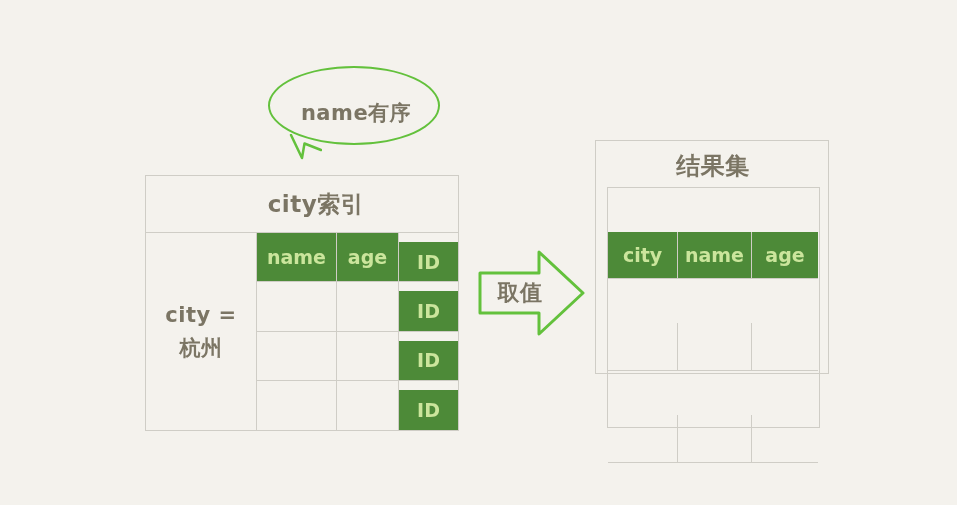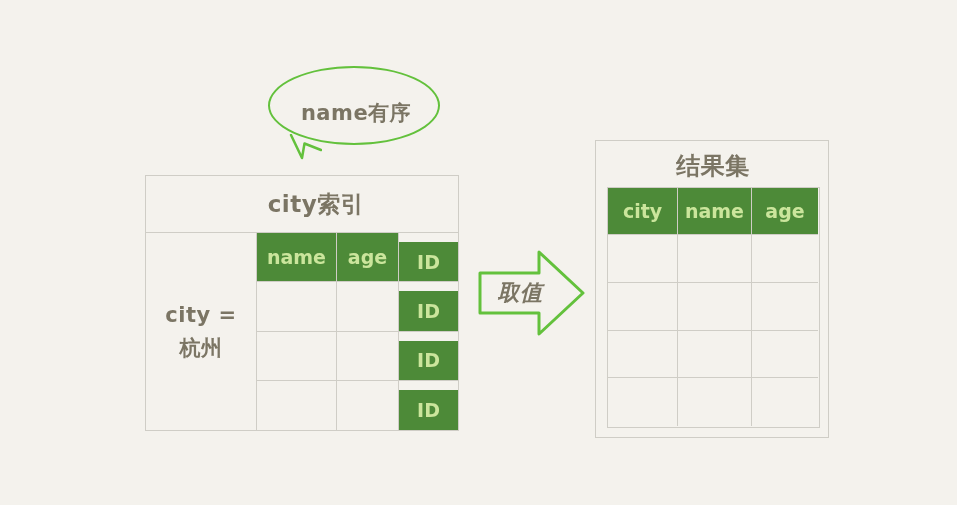--- a/index.html
+++ b/index.html
@@ -159,30 +159,29 @@
     left: 477px;
     top: 248px;
     width: 92px;
     height: 90px;
     display: flex;
     align-items: center;
     justify-content: center;
     font-size: 22px;
     padding-right: 6px;
     box-sizing: border-box;
-    font-style: italic;
   }
 
   
   #right-outer {
     position: absolute;
     left: 595px;
     top: 140px;
     width: 234px;
-    height: 298px;
+    height: 234px;
     border: 1.5px solid #cfcdc6;
     box-sizing: border-box;
     background: #f4f2ed;
   }
   #right-title {
     position: absolute;
     left: 0;
     top: 4px;
     width: 234px;
     height: 42px;
@@ -198,20 +197,21 @@
     width: 213px;
     height: 241px;
     border: 1.5px solid #cfcdc6;
     box-sizing: border-box;
   }
   .rt-row {
     display: flex;
     width: 100%;
     height: 47.8px;
     box-sizing: border-box;
+    margin-top: 44px;
   }
   .rt-row.header { height: 47px; }
   .rt-cell {
     box-sizing: border-box;
     border-right: 1.5px solid #cfcdc6;
     border-bottom: 1.5px solid #cfcdc6;
     display: flex;
     align-items: center;
     justify-content: center;
     font-size: 19px;

